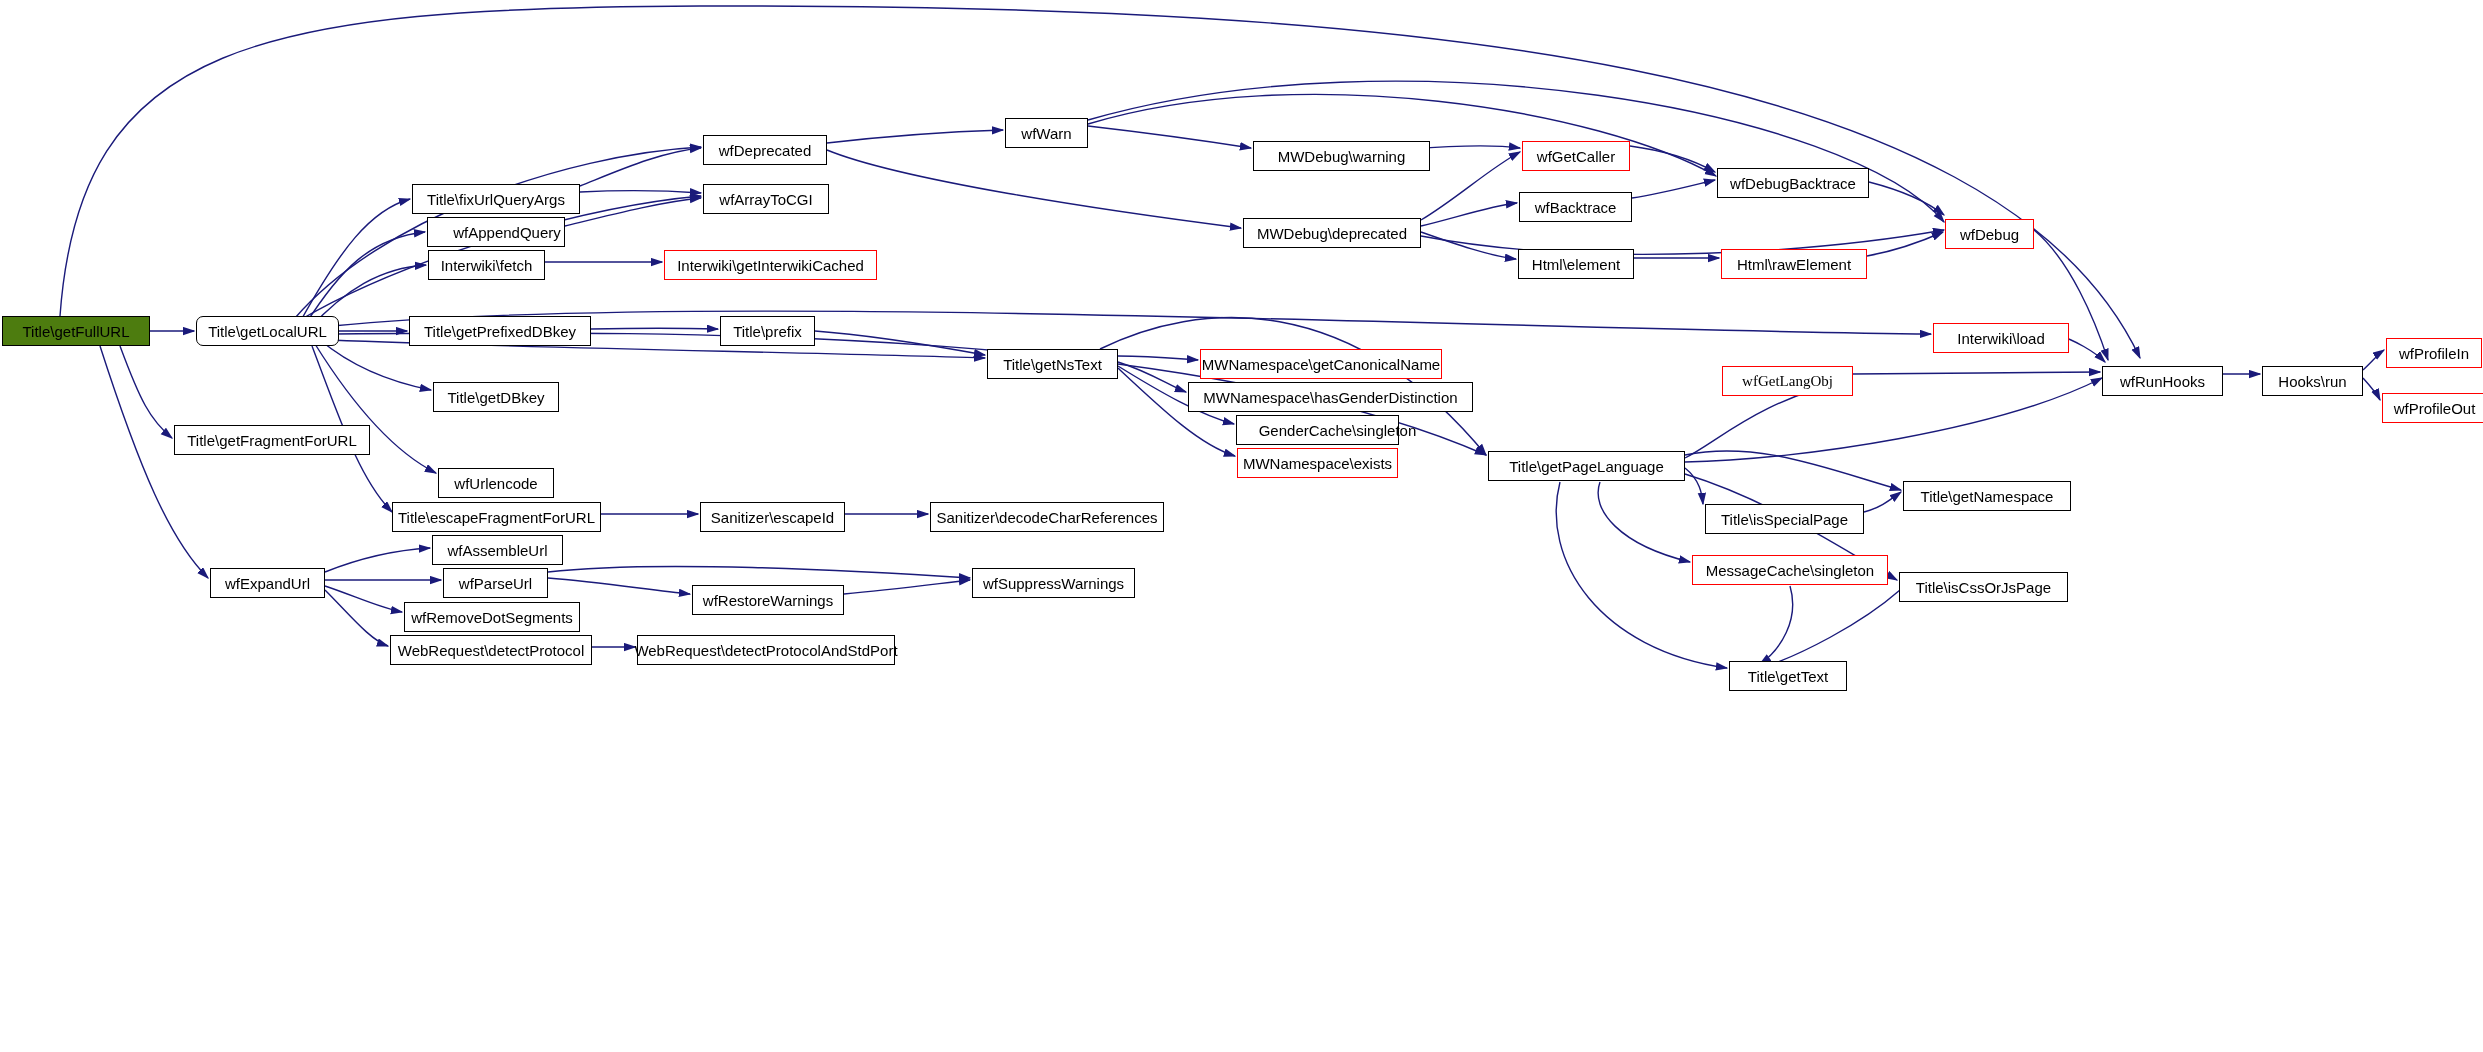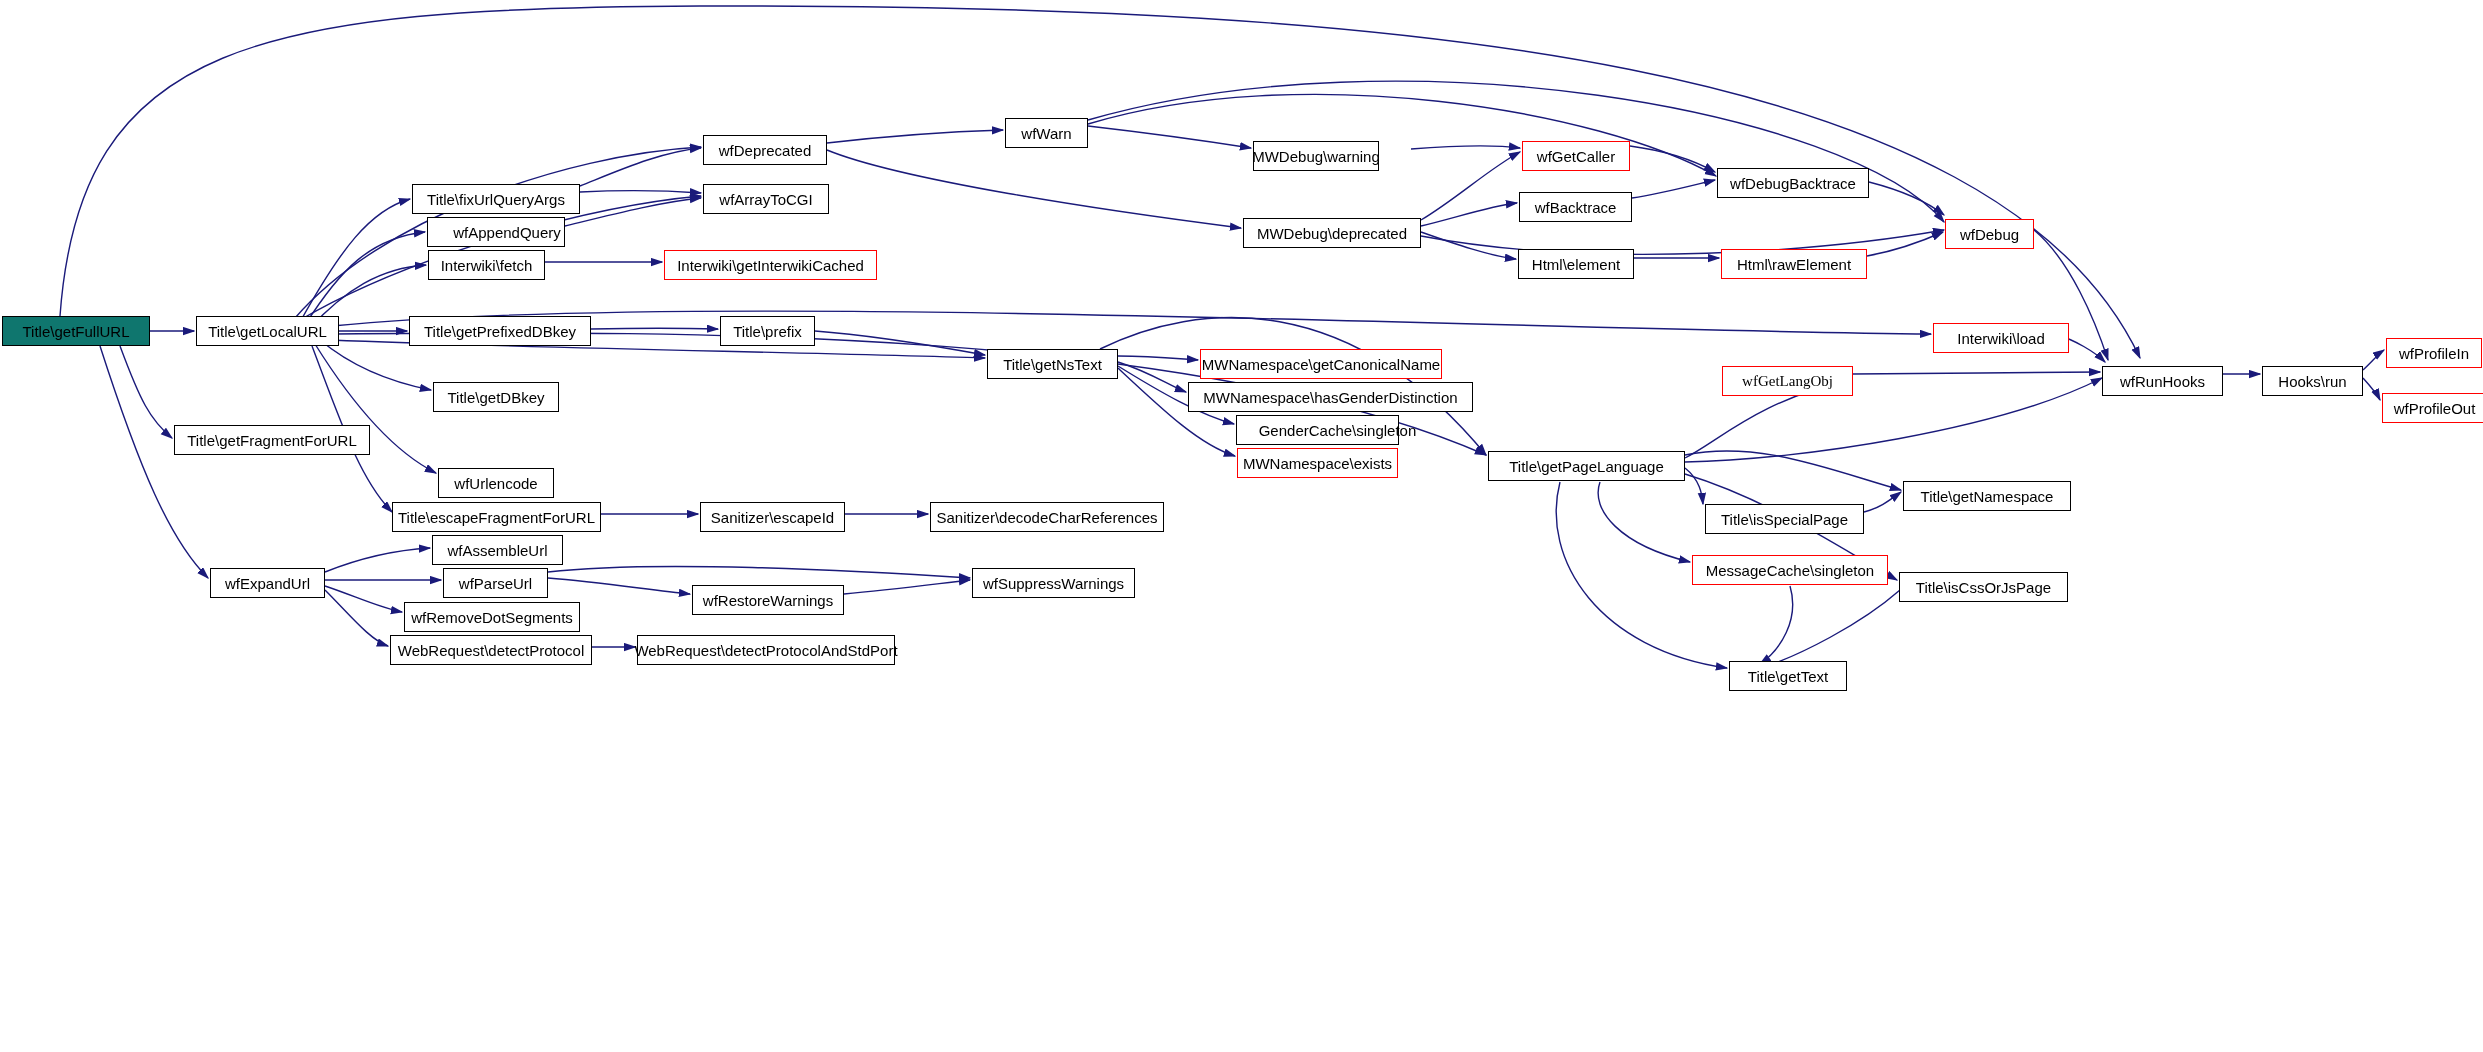--- a/index.html
+++ b/index.html
@@ -37,21 +37,21 @@
     align-items: center;
     justify-content: center;
     white-space: nowrap;
     padding: 0 6px;
     height: 30px;
   }
   .node.red {
     border-color: #ff0000;
   }
   .node.root {
-    background: #0f766e;
+    background: #4d7c0f;
     border-color: #000000;
   }
 </style>
 </head>
 <body>
 
 <div id="canvas">
   <svg id="edges" viewBox="0 0 2483 1052">
     <defs>
       <marker id="ah" markerWidth="9" markerHeight="9" refX="8" refY="3" orient="auto" markerUnits="strokeWidth">
@@ -139,21 +139,21 @@
       <path d="M1900,590 C1860,625 1800,655 1762,668"></path>
 
       <path d="M2223,374 C2240,374 2248,374 2260,374"></path>
       <path d="M2363,370 C2372,362 2378,354 2384,350"></path>
       <path d="M2363,378 C2372,388 2378,396 2380,400"></path>
     </g>
   </svg>
 <div class="node root" style="left: 2px; top: 316px; width: 148px;">
       <span>Title\getFullURL</span>
     </div>
-    <div class="node" style="left: 196px; top: 316px; width: 143px;">
+    <div class="node" style="left: 196px; top: 316px; width: 143px; border-radius: 7px;">
       <span>Title\getLocalURL</span>
     </div>
     <div class="node" style="left: 412px; top: 184px; width: 168px;">
       <span>Title\fixUrlQueryArgs</span>
     </div>
     <div class="node" style="left: 427px; top: 217px; width: 138px; padding-left: 28px;">
       <span>wfAppendQuery</span>
     </div>
     <div class="node" style="left: 428px; top: 250px; width: 117px;">
       <span>Interwiki\fetch</span>
@@ -226,21 +226,21 @@
     </div>
     <div class="node red" style="left: 1237px; top: 448px; width: 161px;">
       <span>MWNamespace\exists</span>
     </div>
     <div class="node" style="left: 703px; top: 135px; width: 124px;">
       <span>wfDeprecated</span>
     </div>
     <div class="node" style="left: 1005px; top: 118px; width: 83px;">
       <span>wfWarn</span>
     </div>
-    <div class="node" style="left: 1253px; top: 141px; width: 126px;">
+    <div class="node" style="left: 1253px; top: 141px; width: 177px;">
       <span>MWDebug\warning</span>
     </div>
     <div class="node" style="left: 1243px; top: 218px; width: 178px;">
       <span>MWDebug\deprecated</span>
     </div>
     <div class="node red" style="left: 1522px; top: 141px; width: 108px;">
       <span>wfGetCaller</span>
     </div>
     <div class="node" style="left: 1519px; top: 192px; width: 113px;">
       <span>wfBacktrace</span>

